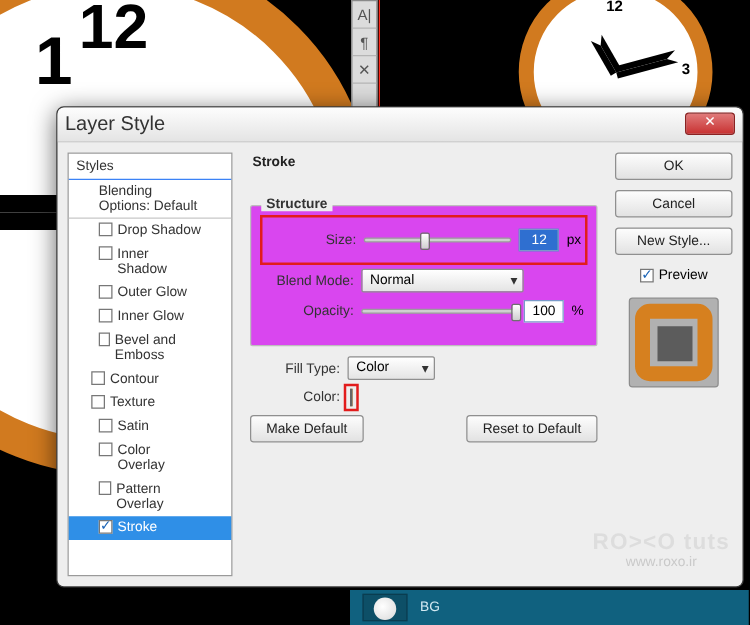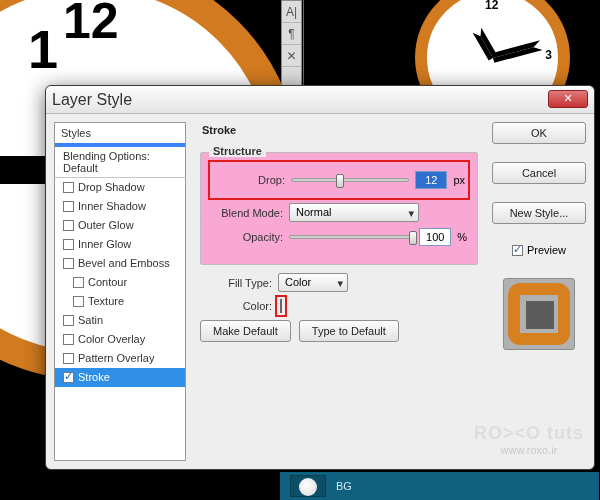--- a/index.html
+++ b/index.html
@@ -13,48 +13,48 @@
 .small-clock span{position:absolute;font:700 12px Arial;color:#000}
 .redline{position:absolute;left:303px;top:0;width:1px;height:90px;background:#ff2a1a}
 .toolstrip{position:absolute;left:281px;top:0;width:21px;height:90px;background:#dcdcdc;border:1px solid #8a8a8a;display:flex;flex-direction:column}
 .toolstrip div{height:22px;border-bottom:1px solid #b5b5b5;display:flex;align-items:center;justify-content:center;color:#555;font-size:12px}
 .dlg{position:absolute;left:45px;top:85px;width:550px;height:385px;background:#eeeeee;border:1px solid #3a3a3a;border-radius:6px;box-shadow:0 4px 20px rgba(0,0,0,.6)}
 .titlebar{height:28px;background:linear-gradient(#fdfdfd,#e4e4e4);border-bottom:1px solid #bcbcbc;border-radius:6px 6px 0 0;display:flex;align-items:center;padding:0 6px;position:relative}
 .titlebar .t{font-size:16px;color:#333}
 .close{position:absolute;right:6px;top:4px;width:40px;height:18px;background:linear-gradient(#e07a7a,#c83232);border:1px solid #8a2222;border-radius:3px;color:#fff;text-align:center;line-height:15px;font-size:11px}
 .body{display:flex;height:calc(100% - 28px);padding:8px;gap:8px}
 .styles{width:132px;background:#fff;border:1px solid #9a9a9a}
-.styles .hdr{padding:4px 6px;border-bottom:4px solid #3b82f6;color:#333}
-.styles .row{padding:3px 8px;display:flex;align-items:center;gap:4px;color:#333;border-bottom:1px solid transparent}
+.styles .hdr{padding:4px 6px;border-bottom:1px solid #3b82f6;color:#333}
+.styles .row{padding:3px 24px;display:flex;gap:4px;color:#333;border-bottom:1px solid transparent}
 .styles .row.blend{border-bottom:1px solid #c7c7c7}
 .styles .row.sel{background:#2f8fe7;color:#fff}
 .styles .ind{padding-left:18px}
 .cb{width:11px;height:11px;border:1px solid #777;background:#fff;display:inline-block;position:relative}
 .cb.on::after{content:"✓";position:absolute;left:0;top:-3px;font-size:11px;color:#1a63b5}
 .mid{flex:1;padding:0 6px}
-.group{border:1px solid #bdbdbd;border-radius:2px;padding:10px 10px 12px;margin-top:16px;position:relative;background:#f9a8d4}
+.group{border:1px solid #bdbdbd;border-radius:2px;padding:10px 10px 12px;margin-top:28px;position:relative;background:#d946ef}
 .group>.lg{position:absolute;top:-8px;left:8px;background:#eeeeee;padding:0 4px;font-weight:700;color:#333}
 .hl{border:2px solid #e21c1c;padding:3px;margin:-3px}
 .frow{display:flex;align-items:center;gap:6px;margin:6px 0}
 .frow .lab{width:72px;text-align:right;color:#333}
 .slider{flex:1;height:4px;background:#cfcfcf;border:1px solid #9c9c9c;border-radius:2px;position:relative}
 .thumb{position:absolute;top:-5px;width:8px;height:14px;background:linear-gradient(#fefefe,#cfcfcf);border:1px solid #6f6f6f;border-radius:2px}
 .numbox{width:32px;height:18px;border:1px solid #7a9ac9;background:#fff;text-align:center;line-height:16px;color:#000}
 .numbox.sel{background:#2f6fd0;color:#fff}
 .sel-dd{height:19px;border:1px solid #8f8f8f;background:linear-gradient(#fff,#e4e4e4);padding:0 18px 0 6px;line-height:17px;position:relative;border-radius:2px}
 .sel-dd::after{content:"▾";position:absolute;right:4px;top:1px;color:#333}
 .swatch{width:42px;height:18px;border:1px solid #666;background:#df7b17}
 .btn{height:22px;padding:0 12px;background:linear-gradient(#fdfdfd,#e2e2e2);border:1px solid #8f8f8f;border-radius:3px;line-height:20px;text-align:center;color:#222;display:inline-block}
-.right{width:94px;display:flex;flex-direction:column;gap:18px;align-items:stretch}
+.right{width:94px;display:flex;flex-direction:column;gap:8px;align-items:stretch}
 .right .btn{width:100%}
 .prev-row{display:flex;align-items:center;gap:4px;justify-content:center;margin-top:2px}
 .preview{width:72px;height:72px;margin:4px auto 0;border:1px solid #8c8c8c;background:#b1b1b1;border-radius:3px;position:relative}
 .preview .ring{position:absolute;inset:4px;border:12px solid #d6801f;border-radius:12px}
 .preview .sq{position:absolute;left:22px;top:22px;width:28px;height:28px;background:#5c5c5c}
-.defaults{display:flex;gap:8px;justify-content:flex-start;margin-top:4px}
+.defaults{display:flex;gap:8px;justify-content:space-between;margin-top:4px}
 .section-title{font-weight:700;margin:2px 0 0 2px;color:#222}
 .watermark{position:absolute;right:16px;bottom:44px;color:#ddd;text-align:center}
 .watermark .a{font:700 18px Arial;letter-spacing:1px}
 .watermark .b{font:400 11px Arial;color:#c9c9c9}
 .bottombar{position:absolute;left:280px;bottom:0;right:1px;height:28px;background:#10617f;display:flex;align-items:center;gap:10px;padding:0 10px}
 .thumbslot{width:36px;height:22px;background:#0d4f67;border:1px solid #0a3d50;position:relative}
 .thumbslot .c{position:absolute;left:8px;top:2px;width:18px;height:18px;border-radius:50%;background:radial-gradient(circle at 40% 40%,#fff,#d9d9d9)}
 .bg-lab{color:#d3e9f2;font-size:11px}
 </style>
 </head>
@@ -142,21 +142,21 @@
           </div>
         </div>
     </div>
 
     <div class="mid">
       <div class="section-title">Stroke</div>
       <div class="group">
         <span class="lg">Structure</span>
         <div class="hl">
           <div class="frow">
-            <span class="lab">Drop:</span>
+            <span class="lab">Size:</span>
             <div class="slider">
                 <div class="thumb" style="left:38%"></div>
               </div>
             <div class="numbox sel">12</div>
             <span>px</span>
           </div>
         </div>
         <div class="frow">
           <span class="lab">Blend Mode:</span>
           <div class="sel-dd" style="width:130px"><span>Normal</span></div>
@@ -177,21 +177,21 @@
       </div>
       <div class="frow">
         <span class="lab">Color:</span>
         <span class="hl">
           <span class="swatch" title="#df7b17"></span>
         </span>
       </div>
 
       <div class="defaults">
         <span class="btn">Make Default</span>
-        <span class="btn">Type to Default</span>
+        <span class="btn">Reset to Default</span>
       </div>
     </div>
 
     <div class="right">
       <span class="btn">OK</span>
       <span class="btn">Cancel</span>
       <span class="btn">New Style...</span>
       <div class="prev-row">
         <span class="cb on"></span>
         <span>Preview</span>

